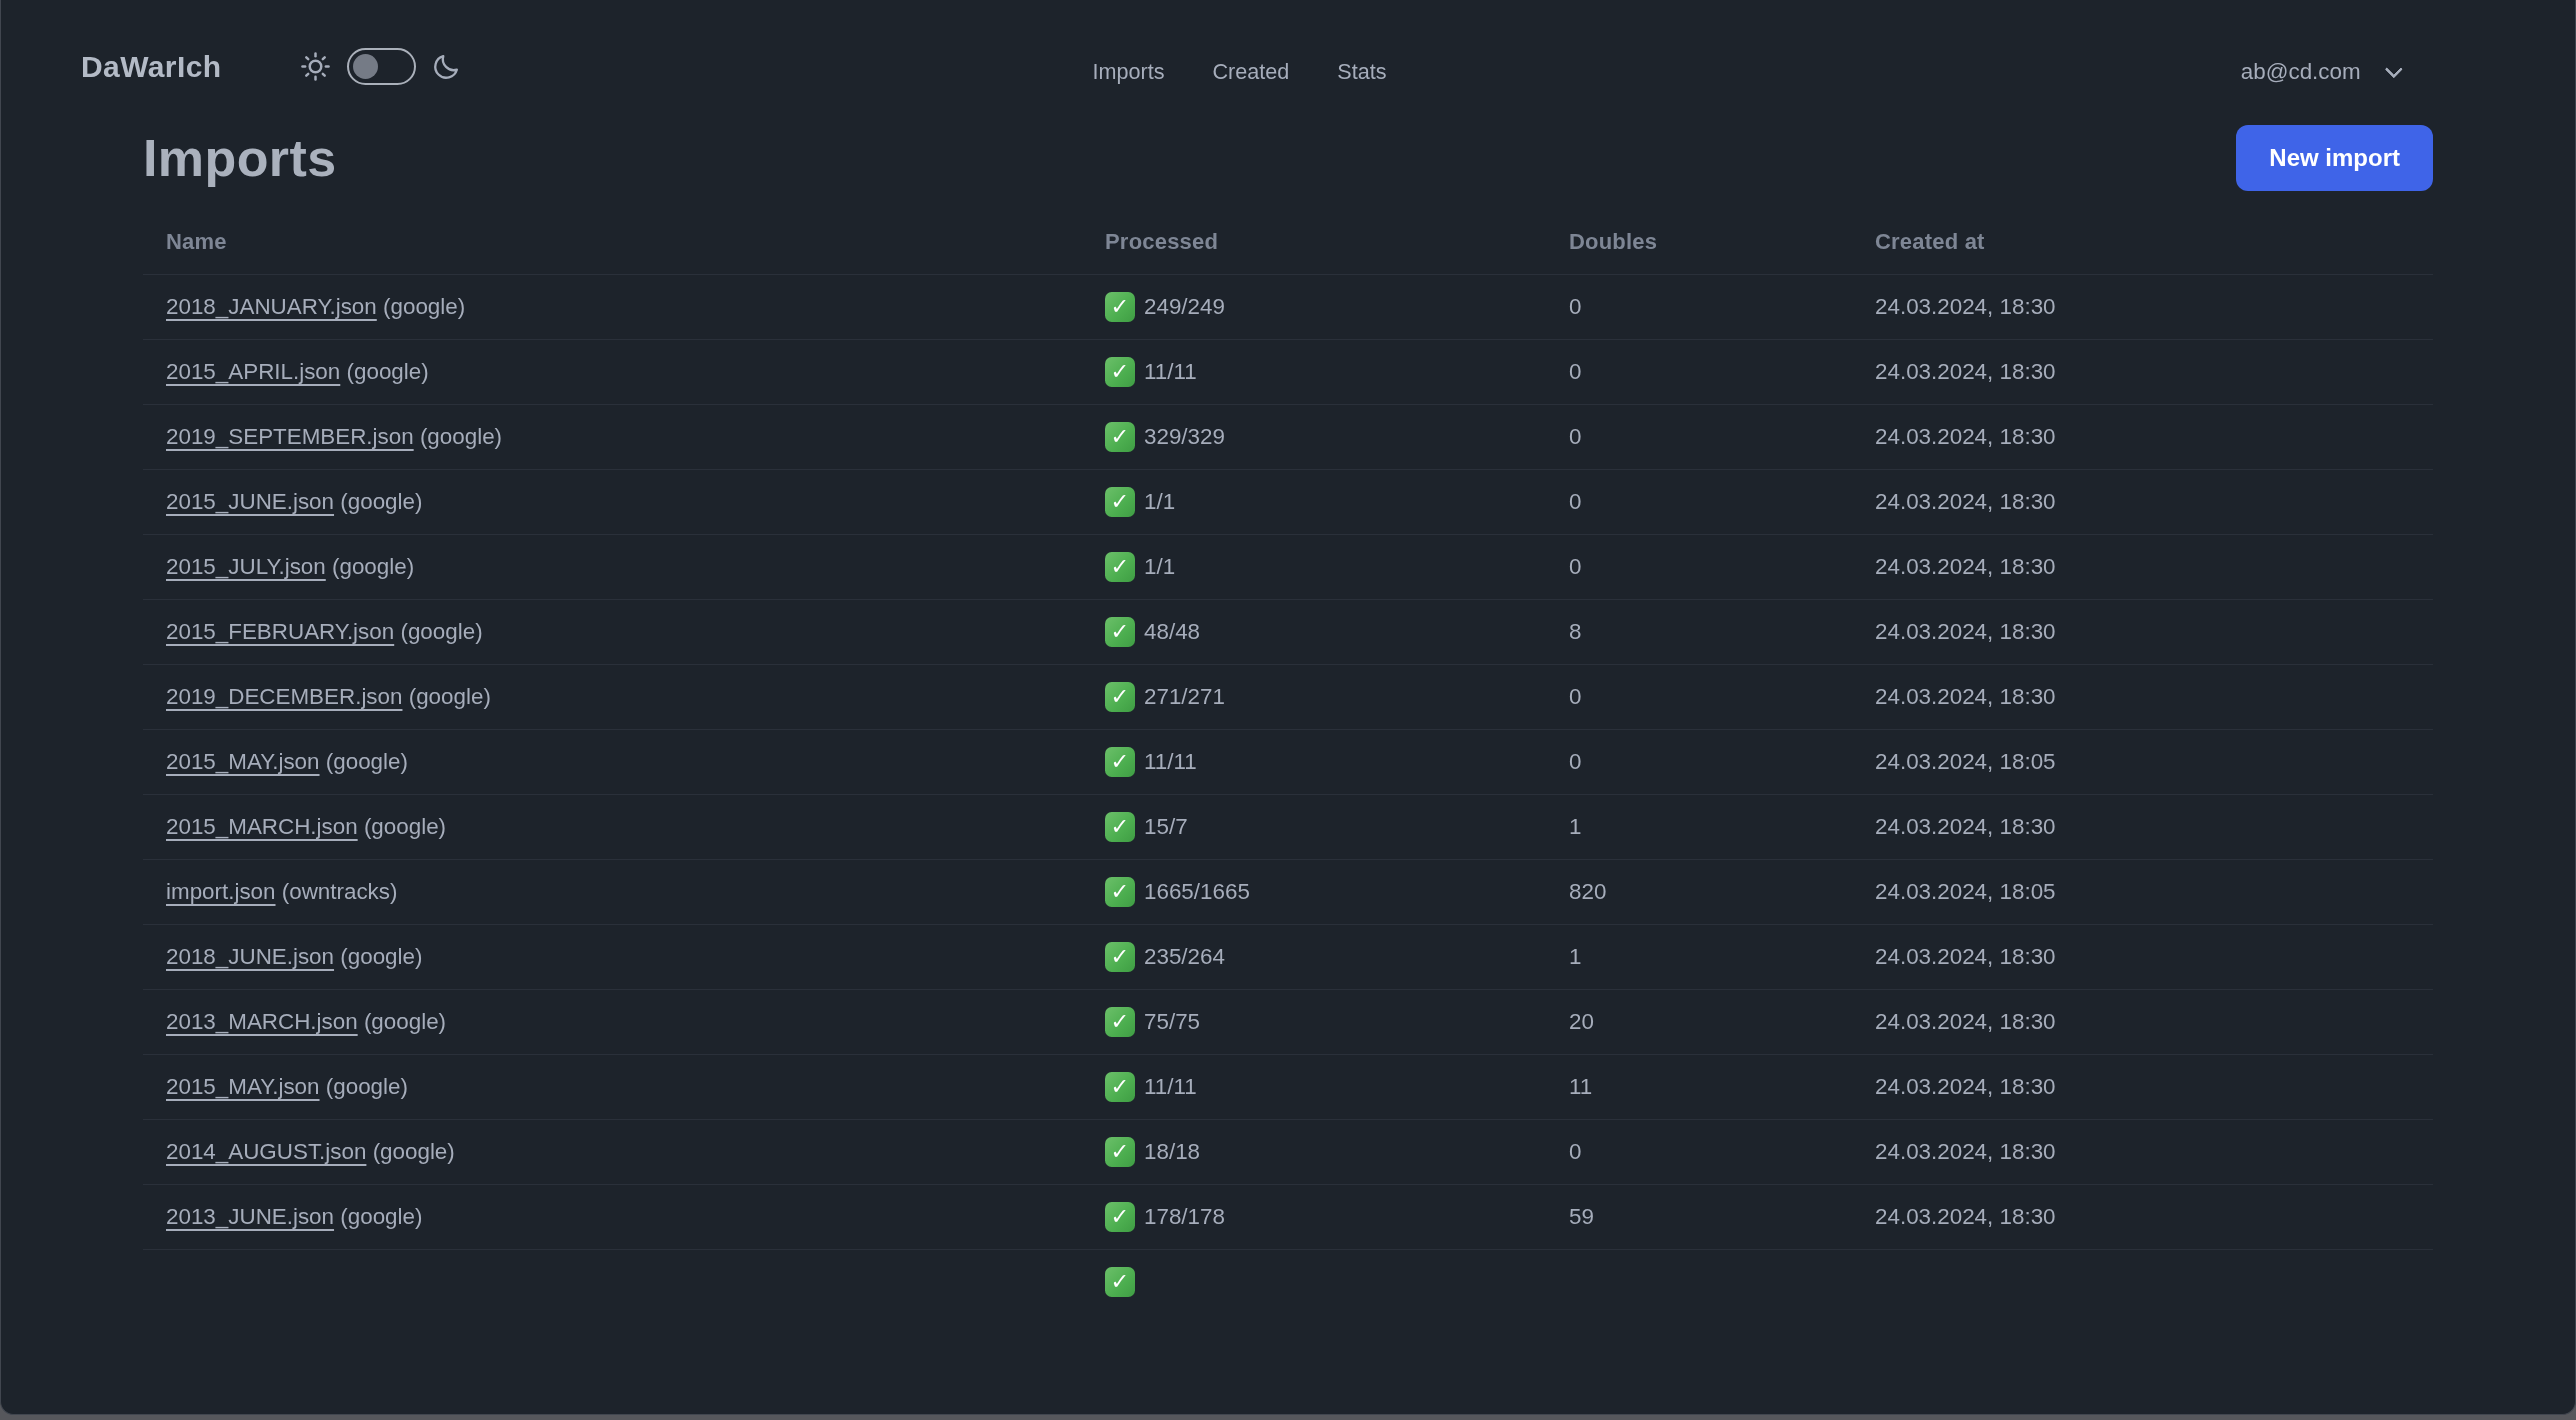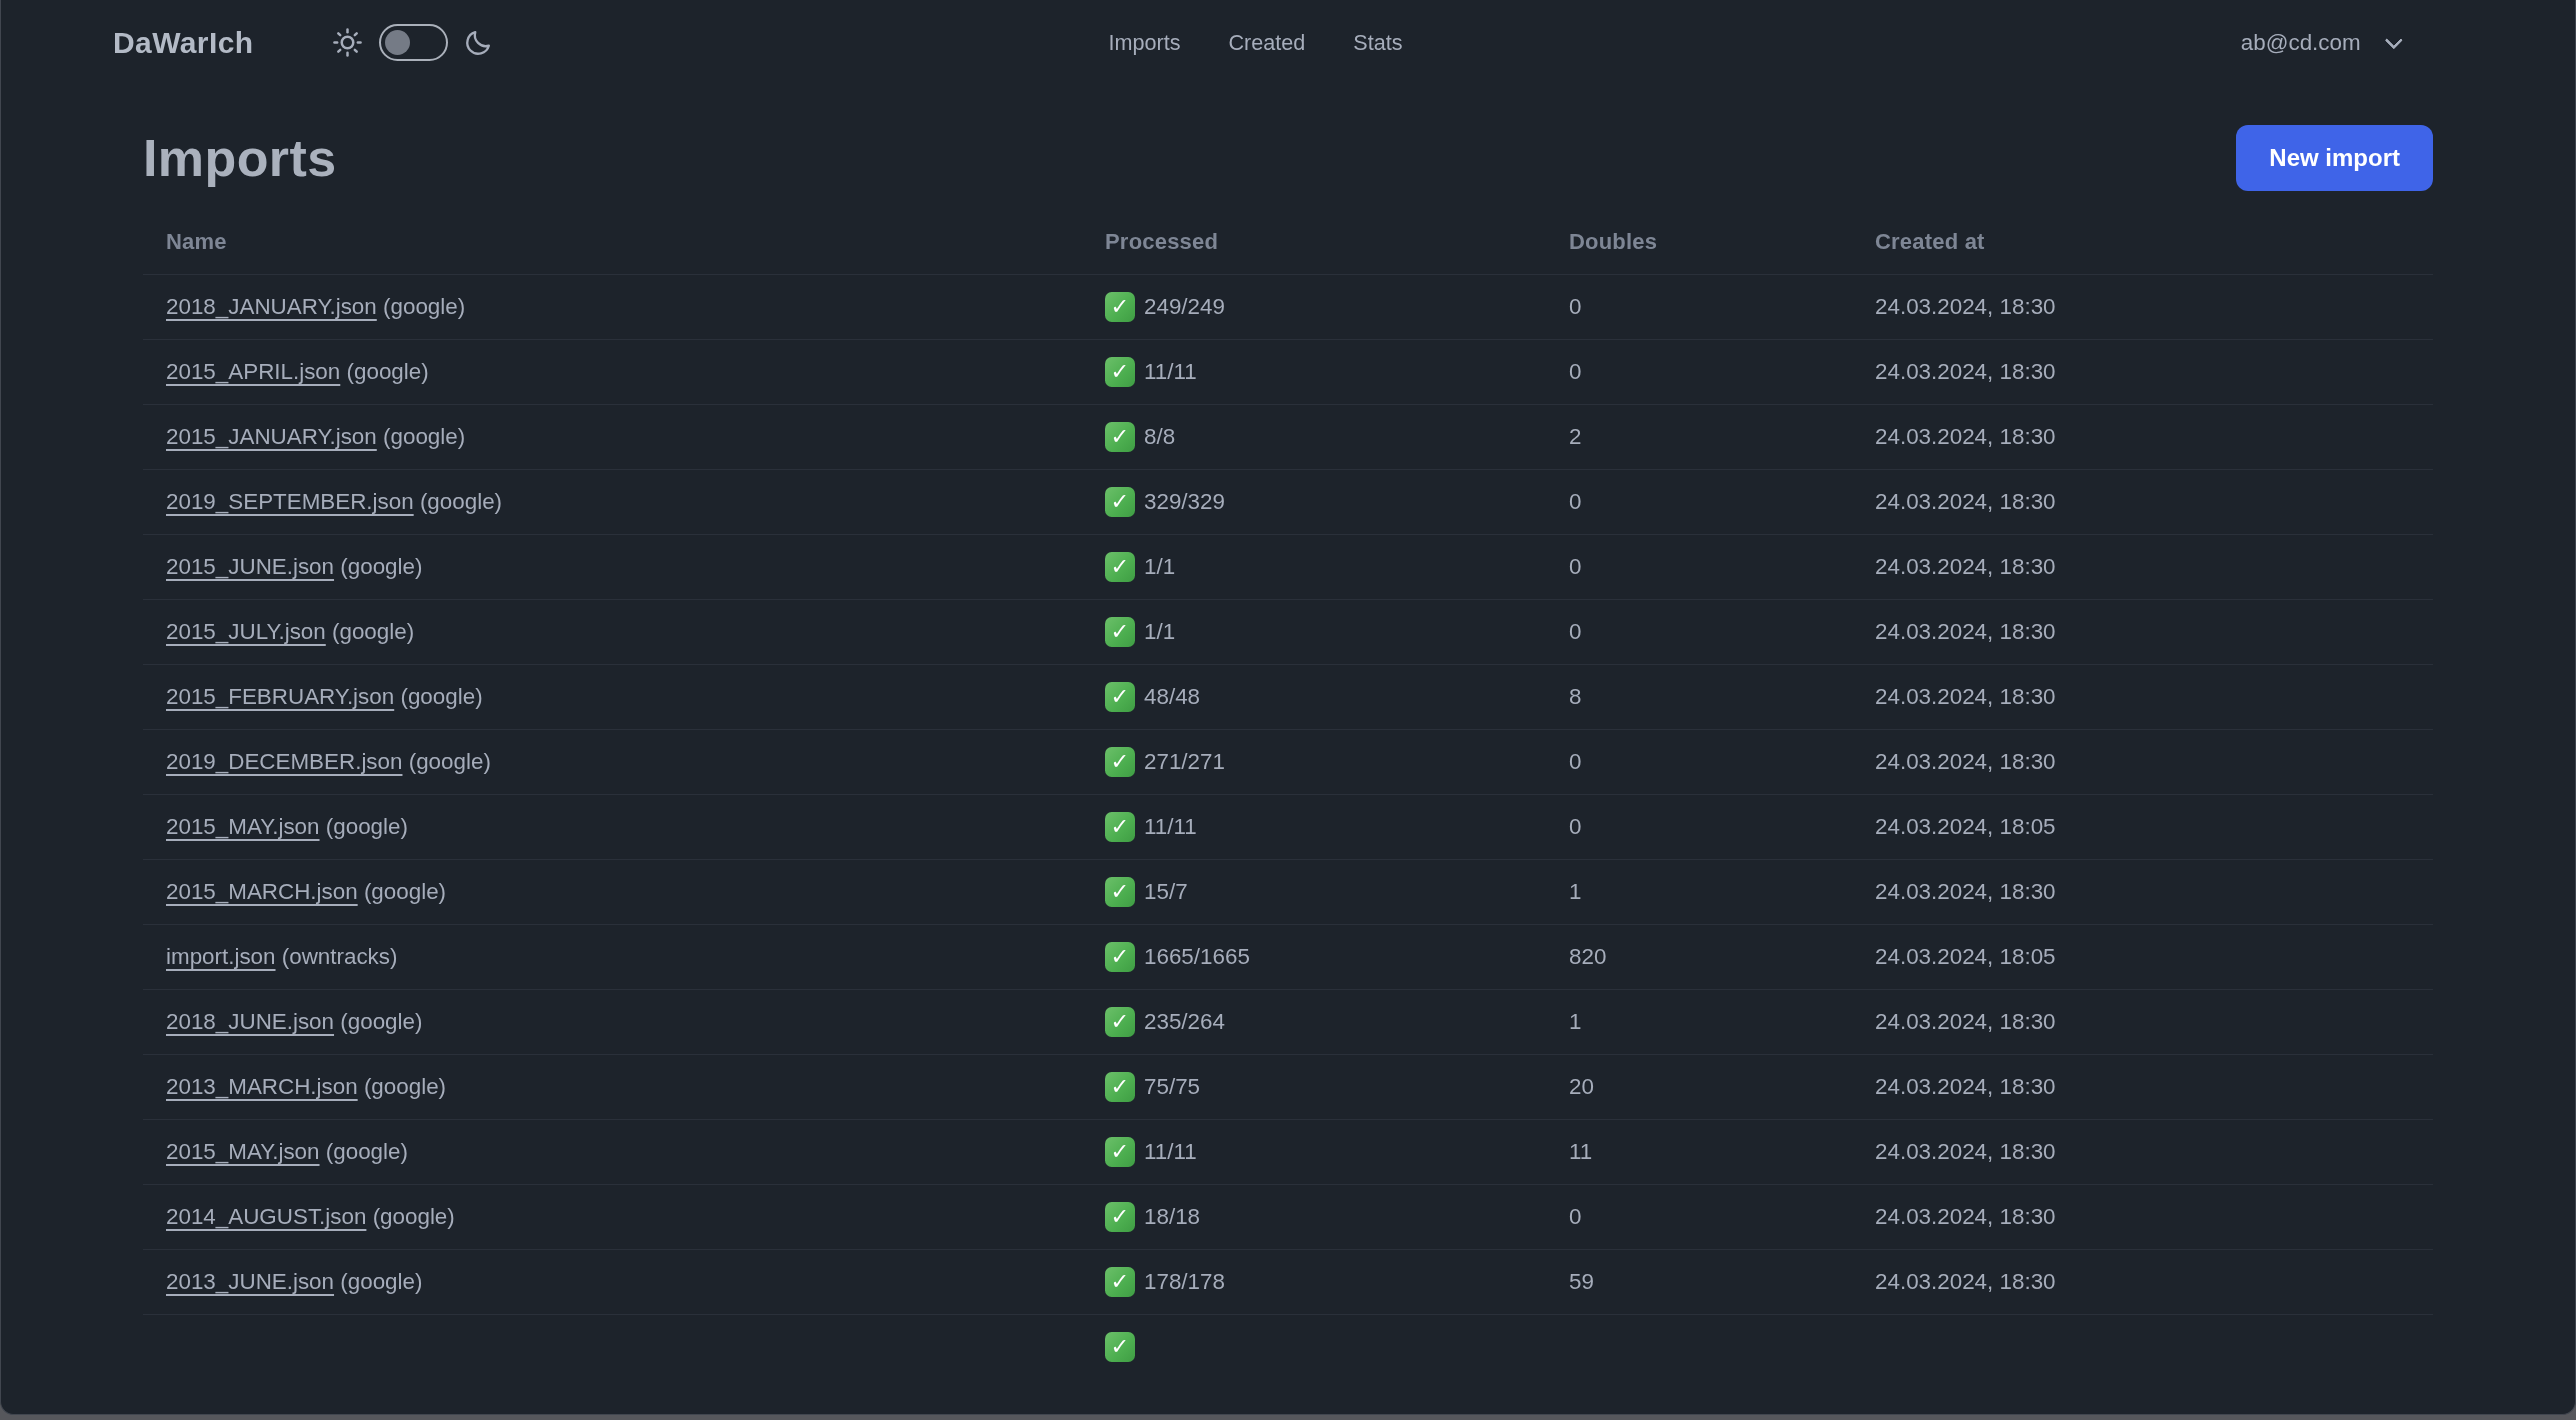--- a/index.html
+++ b/index.html
@@ -25,22 +25,22 @@
     position:absolute;top:0;left:0;width:2576px;height:1415px;
     background:var(--bg);
     border:1.5px solid var(--frame);
     border-top:none;
     border-radius:0 0 13.4px 13.4px;
     overflow:hidden;
   }
   
   .navbar{
     height:85px;
-    display:flex;align-items:center;
-    padding:0 177px 0 112px;
+    display:flex;align-items:flex-end;
+    padding:0 177px 0 80px;
   }
   .nav-left{display:flex;align-items:center;flex:1;}
   .logo{font-size:30px;font-weight:700;letter-spacing:0.4px;color:#b3bac6;}
   .theme-ctl{display:flex;align-items:center;gap:15px;margin-left:78px;}
   .icon-svg{display:block;}
   .toggle{
     width:69px;height:37px;border:2.2px solid #aab0ba;border-radius:18.6px;
     position:relative;background:transparent;cursor:pointer;
   }
   .toggle .knob{
@@ -178,34 +178,20 @@
             <td>
               <span class="proc-cell">
                 <span class="emoji-check">✓</span>
                 <span>11/11</span>
               </span>
             </td>
             <td><span>0</span></td>
             <td><span>24.03.2024, 18:30</span></td>
           </tr>
 
-          <tr>
-            <td>
-              <a class="file-link">2015_JANUARY.json</a>
-              <span class="src">(google)</span>
-            </td>
-            <td>
-              <span class="proc-cell">
-                <span class="emoji-check">✓</span>
-                <span>8/8</span>
-              </span>
-            </td>
-            <td><span>2</span></td>
-            <td><span>24.03.2024, 18:30</span></td>
-          </tr>
 
           <tr>
             <td>
               <a class="file-link">2019_SEPTEMBER.json</a>
               <span class="src">(google)</span>
             </td>
             <td>
               <span class="proc-cell">
                 <span class="emoji-check">✓</span>
                 <span>329/329</span>

